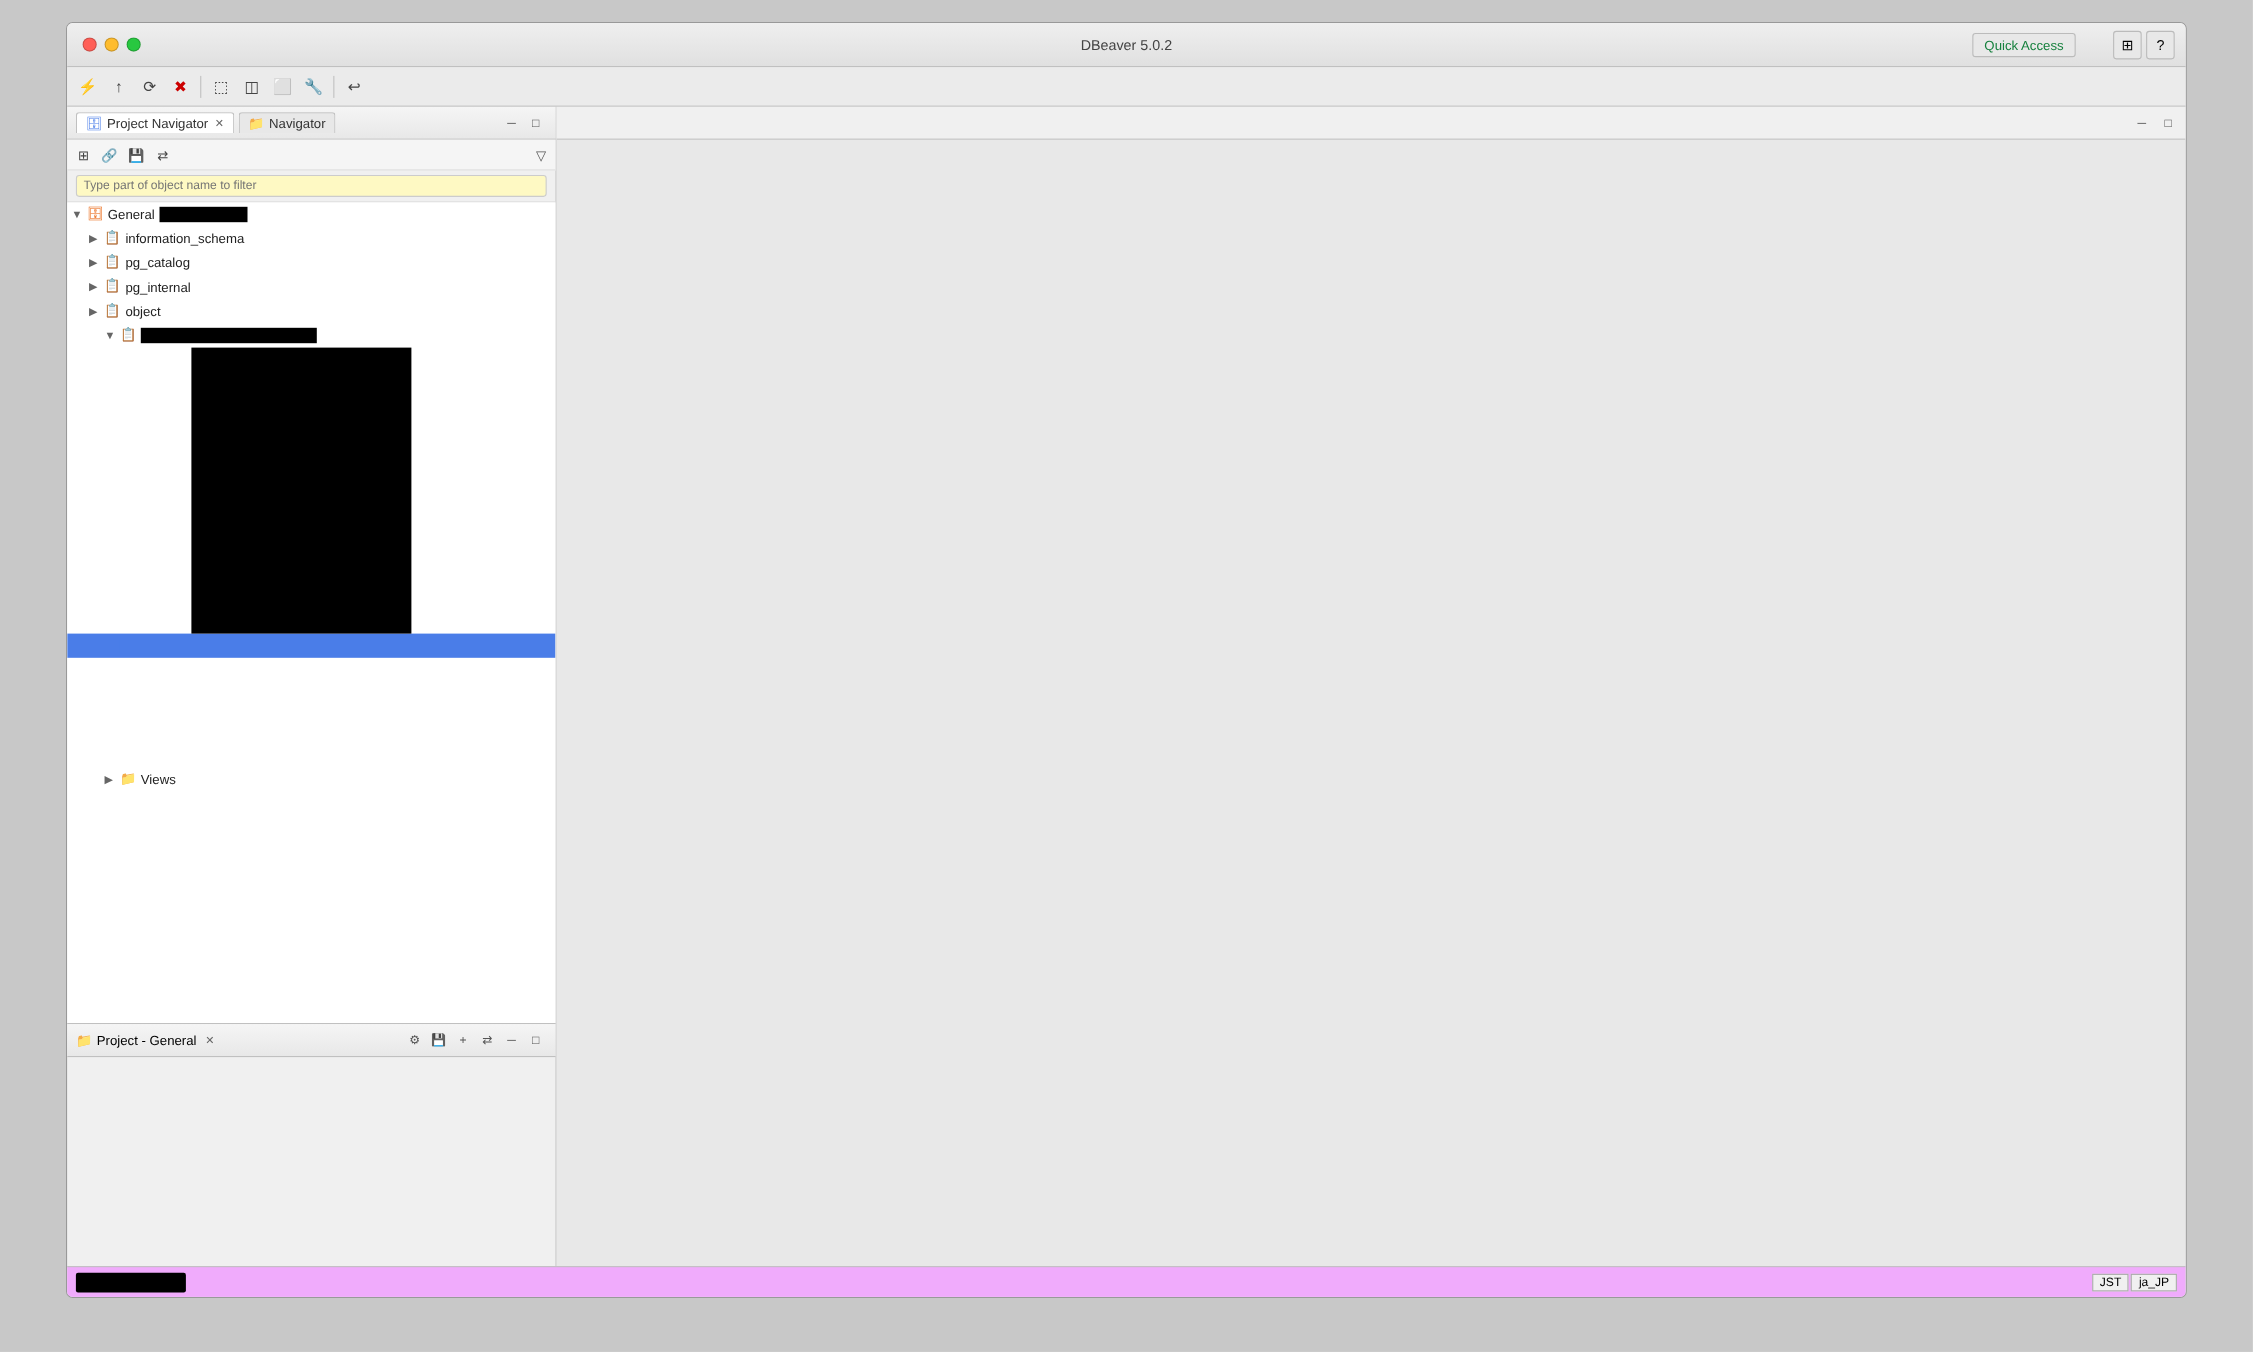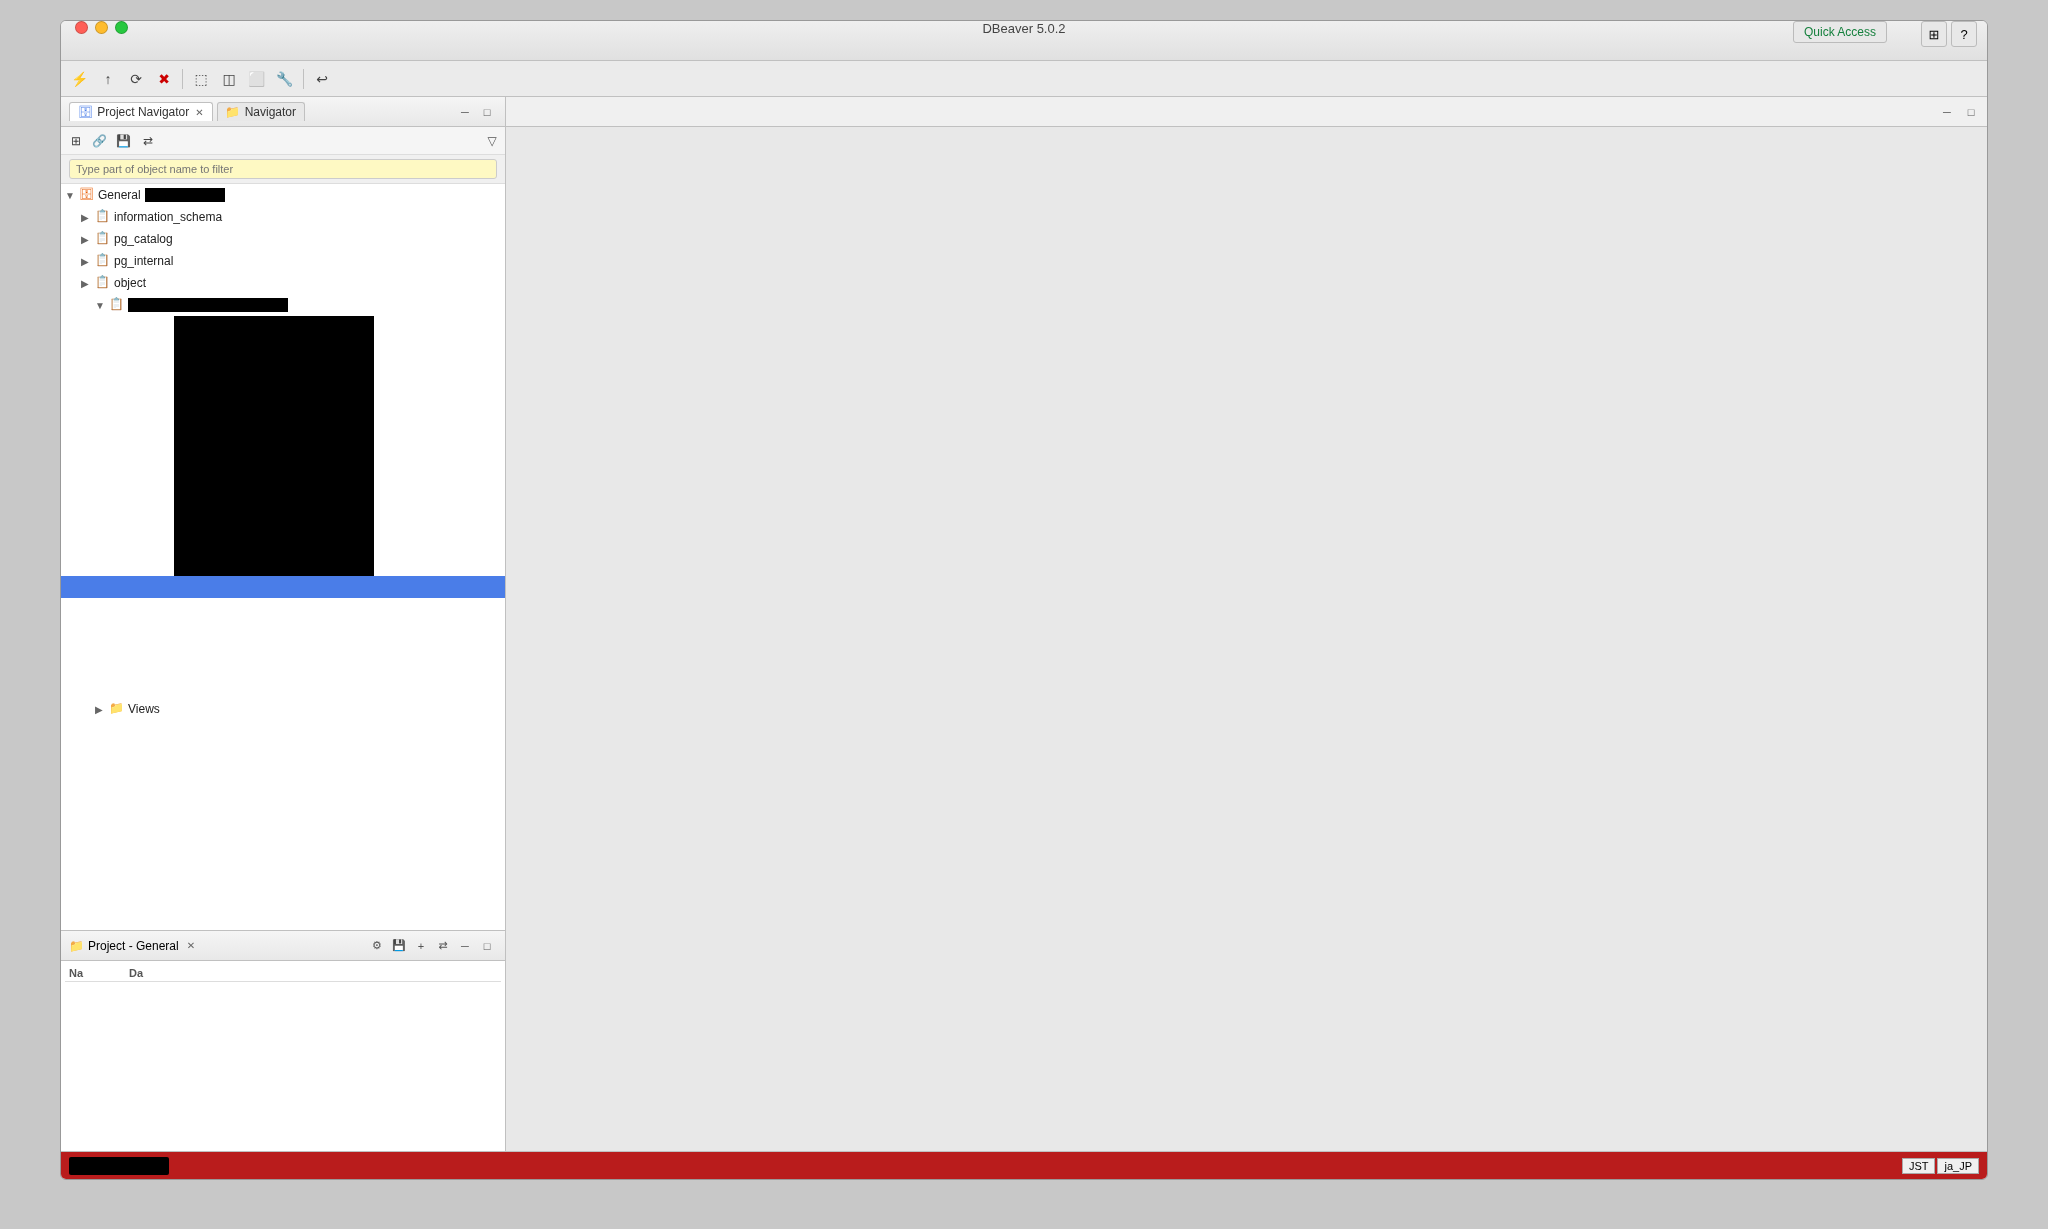--- a/index.html
+++ b/index.html
@@ -22,20 +22,21 @@
       height: 1160px;
       display: flex;
       flex-direction: column;
     }
 
     
     .app-title-bar {
       background: linear-gradient(to bottom, #efefef, #e0e0e0);
       height: 40px;
       display: flex;
+      align-items: center;
       justify-content: center;
       position: relative;
       border-bottom: 1px solid #c0c0c0;
     }
     .app-title {
       font-size: 13px;
       color: #444;
     }
     .app-win-controls {
       position: absolute;
@@ -327,21 +328,21 @@
       height: 30px;
       display: flex;
       align-items: center;
       justify-content: flex-end;
       padding: 0 6px;
       gap: 4px;
     }
 
     
     .status-bar {
-      background: #b91c1c;
+      background: #f0abfc;
       border-top: 1px solid #c0c0c0;
       height: 28px;
       display: flex;
       align-items: center;
       padding: 4px 8px;
       gap: 8px;
     }
     .status-redacted {
       background: #000;
       width: 100px;
@@ -499,26 +500,20 @@
           <span class="close-icon" style="margin-left:4px;">✕</span>
           <div class="panel-controls">
             <div class="panel-ctrl-btn">⚙</div>
             <div class="panel-ctrl-btn">💾</div>
             <div class="panel-ctrl-btn">+</div>
             <div class="panel-ctrl-btn">⇄</div>
             <div class="panel-ctrl-btn">─</div>
             <div class="panel-ctrl-btn">□</div>
           </div>
         </div>
-        <div class="project-content">
-          <div class="project-cols">
-            <div class="project-col">Na</div>
-            <div class="project-col">Da</div>
-          </div>
-        </div>
       </div>
 
     </div>
 
     <div class="right-panel">
       <div class="right-panel-header">
         <div class="panel-ctrl-btn">─</div>
         <div class="panel-ctrl-btn">□</div>
       </div>
     </div>

